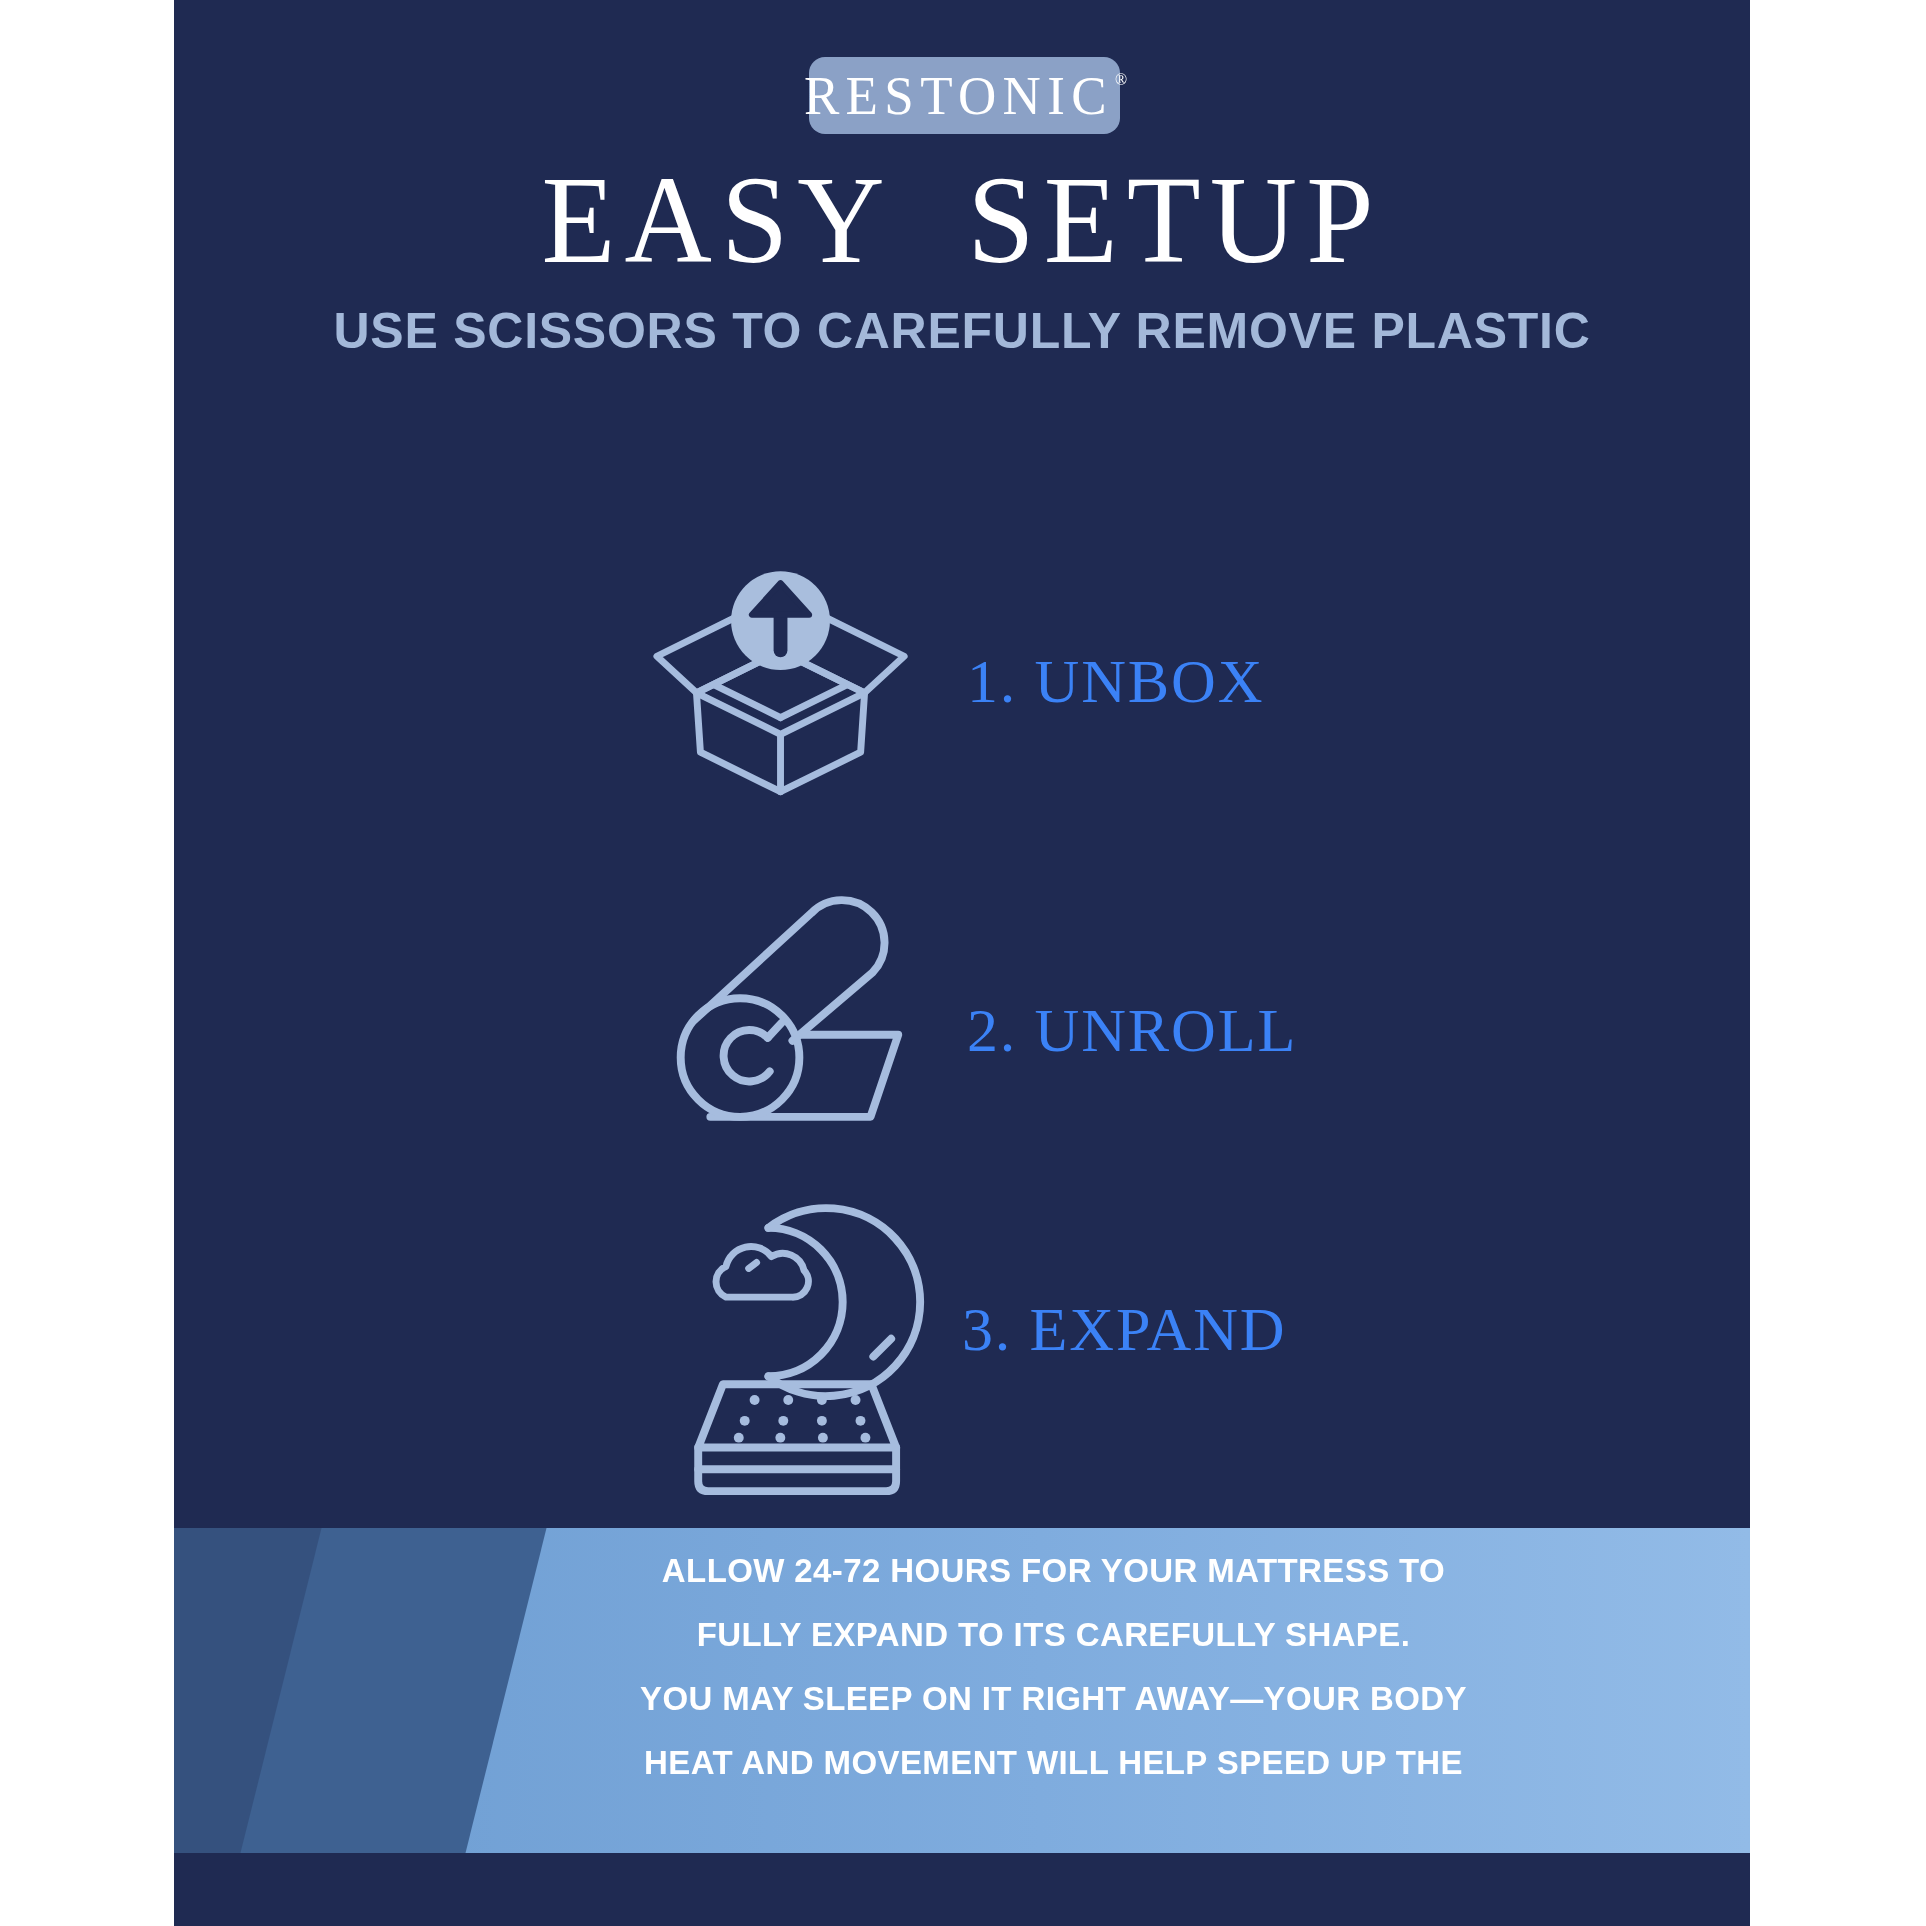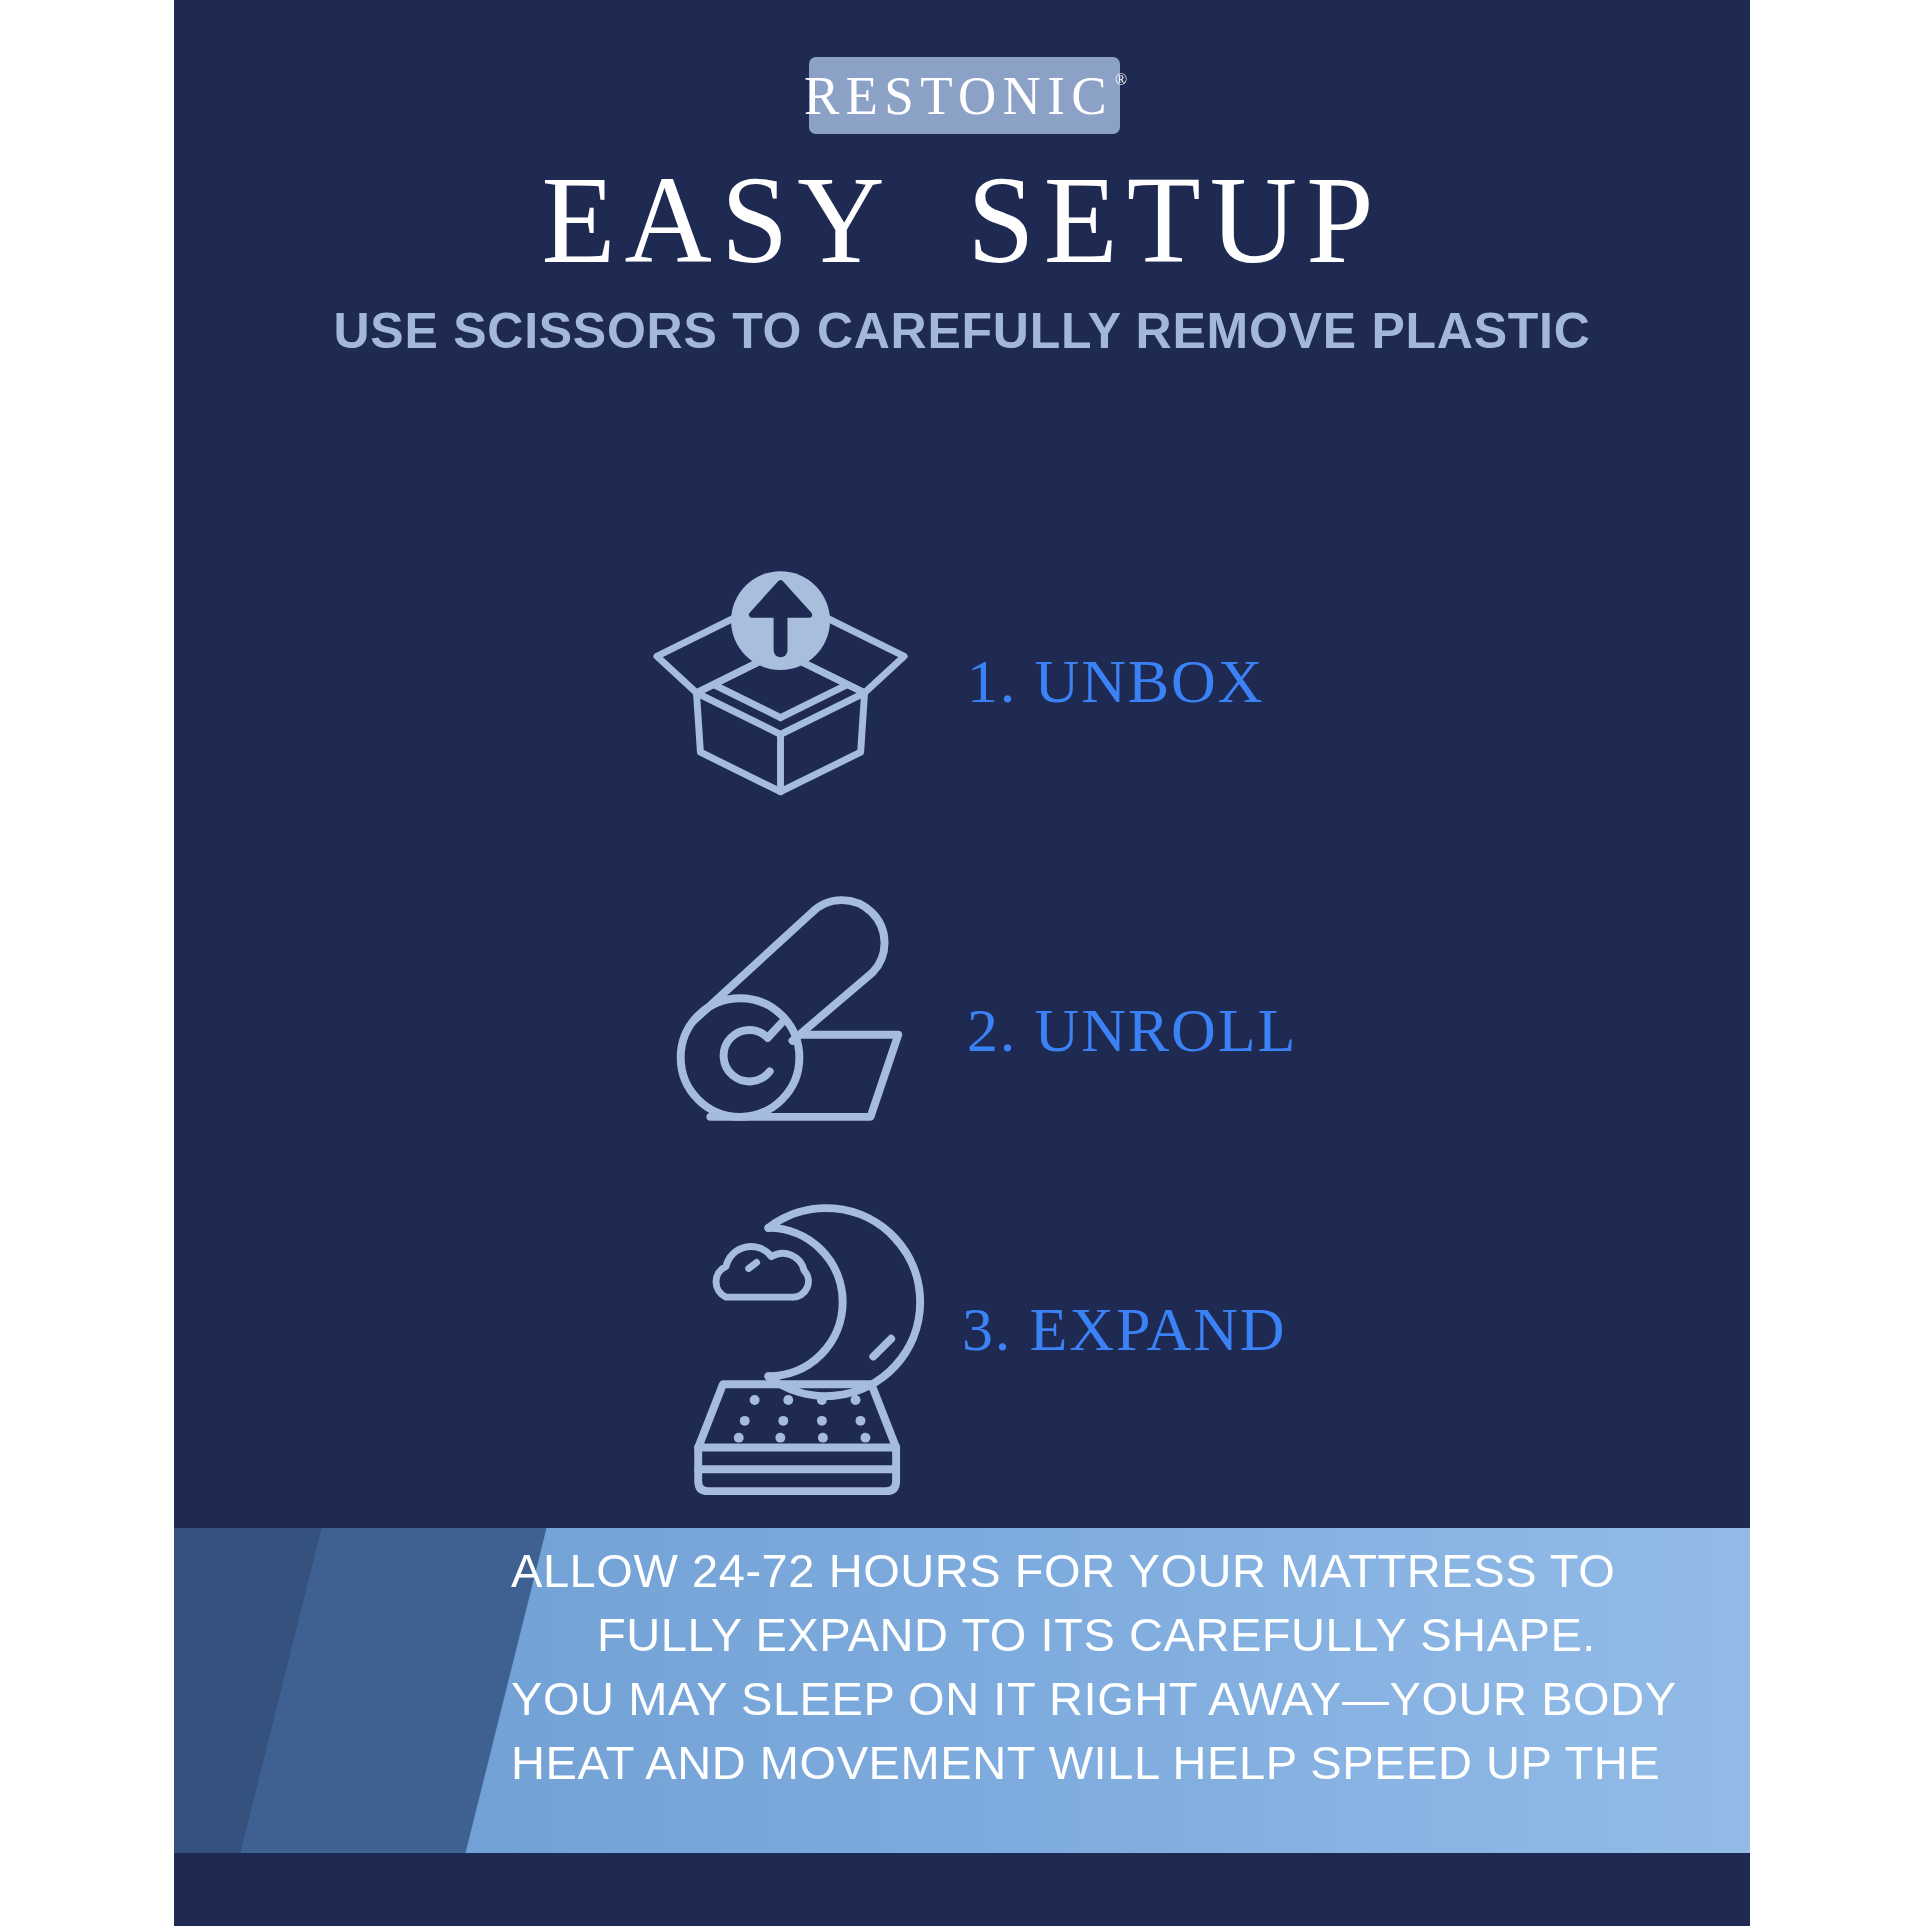--- a/index.html
+++ b/index.html
@@ -7,21 +7,21 @@
     position:relative;width:1927px;height:1927px;background:#ffffff;overflow:hidden;
     font-family:"Liberation Sans", sans-serif;
   }
   .panel{
     position:absolute;left:174px;top:0;width:1576px;height:1927px;
     background:#1f2a52;
   }
   
   .badge{
     position:absolute;left:635px;top:57px;width:311px;height:77px;
-    background:#8ba1c6;border-radius:7px;
+    background:#8ba1c6;border-radius:16px;
     display:flex;align-items:center;justify-content:center;
   }
   .badge .brand{
     font-family:"Liberation Serif","DejaVu Serif",serif;
     color:#ffffff;font-size:53px;letter-spacing:0.12em;font-weight:400;
     transform:scaleY(1.02);white-space:nowrap;padding-left:0.12em;
   }
   .badge sup{font-size:16px;vertical-align:top;line-height:1;position:relative;top:6px;left:2px;}
   
   .title{
@@ -59,22 +59,22 @@
   .banner{
     position:absolute;left:0;top:1528px;width:1576px;height:325px;
     background:linear-gradient(90deg,#6c9cd1 0%,#7facde 55%,#92bbe7 100%);
     overflow:hidden;
   }
   .stripe{position:absolute;top:-2px;height:calc(100% + 4px);transform:skewX(-14deg);}
   .stripe-b{left:-119px;width:451px;background:#3e6191;}
   .stripe-a{left:-119px;width:226px;background:#35517e;}
   .banner-text{
     position:absolute;top:11px;right:154px;left:337px;
-    text-align:right;color:#ffffff;
-    font-size:47px;line-height:64px;letter-spacing:0.012em;font-weight:400;
+    text-align:center;color:#ffffff;
+    font-size:33px;line-height:64px;letter-spacing:0.012em;font-weight:700;
     white-space:nowrap;
   }
 </style>
 </head>
 <body>
 
 <div class="page">
   <div class="panel">
 
     <div class="badge">

